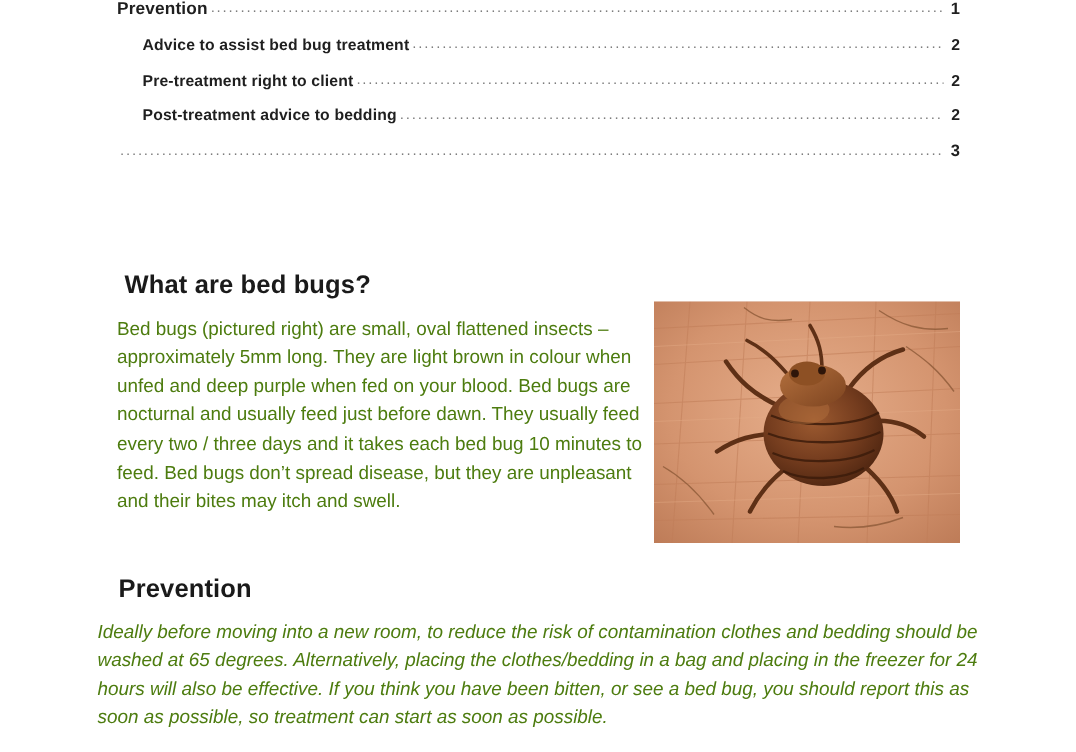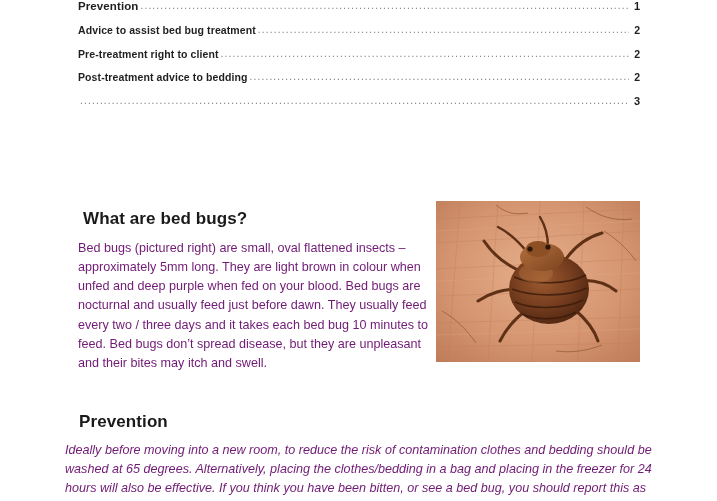--- a/index.html
+++ b/index.html
@@ -39,20 +39,21 @@
   }
   .toc-row .toc-label {
     font-weight: bold;
     color: #1f1f1f;
     letter-spacing: 0.1px;
   }
   .toc-row.level-1 {
     margin-bottom: 11px;
   }
   .toc-row.level-2 {
+    margin-left: 17px;
     margin-bottom: 11px;
     font-size: 11px;
   }
   .toc-row.level-2 .toc-label {
     font-weight: bold;
     font-size: 10.5px;
   }
   .toc-leader {
     flex: 1 1 auto;
     overflow: hidden;
@@ -71,41 +72,40 @@
     text-align: right;
   }
   .toc-row.level-2 .toc-page {
     font-weight: bold;
     font-size: 10.5px;
   }
 
   
   .section {
     position: absolute;
-    margin-top: 29px;
   }
   .section-heading {
     font-size: 17px;
     font-weight: bold;
     color: #1a1a1a;
     letter-spacing: 0.1px;
   }
 
   #bedbugs-section {
     left: 78px;
     top: 180px;
     width: 562px;
   }
   #bedbugs-section .section-heading {
     margin-left: 5px;
   }
   .body-text {
     font-size: 12.6px;
     line-height: 1.52;
-    color: #701a75;
+    color: #4d7c0f;
   }
   #bedbugs-body {
     width: 355px;
     margin-top: 10px;
   }
 
   .bedbug-photo {
     position: absolute;
     left: 436px;
     top: 201px;

